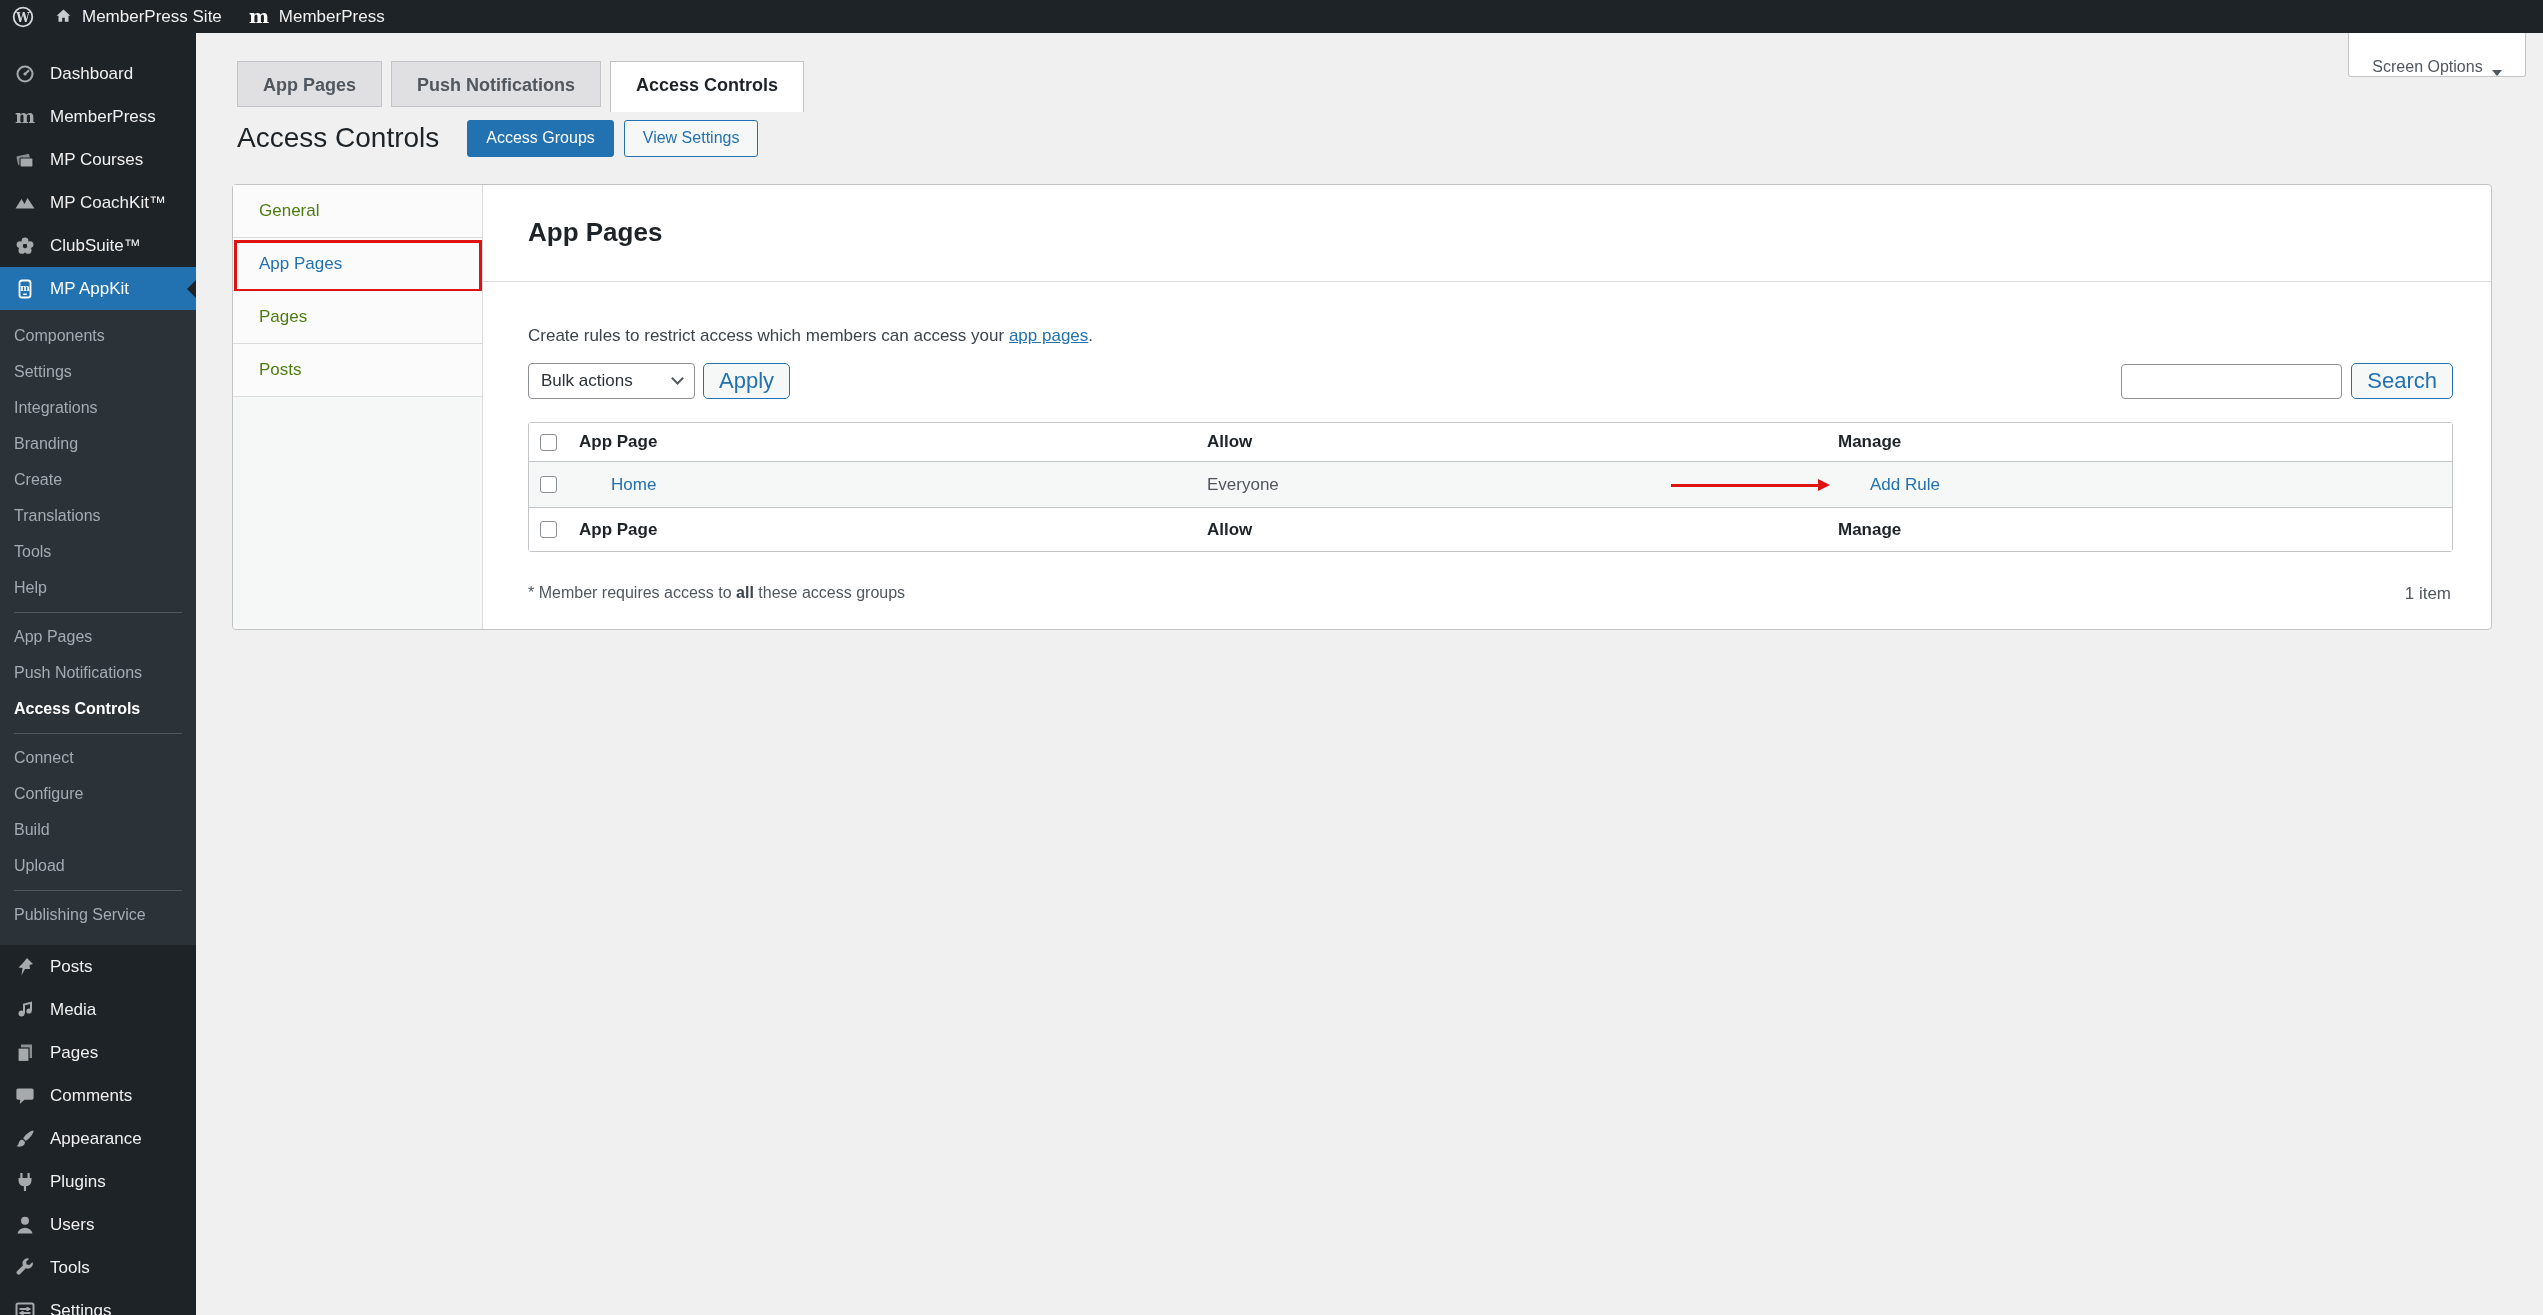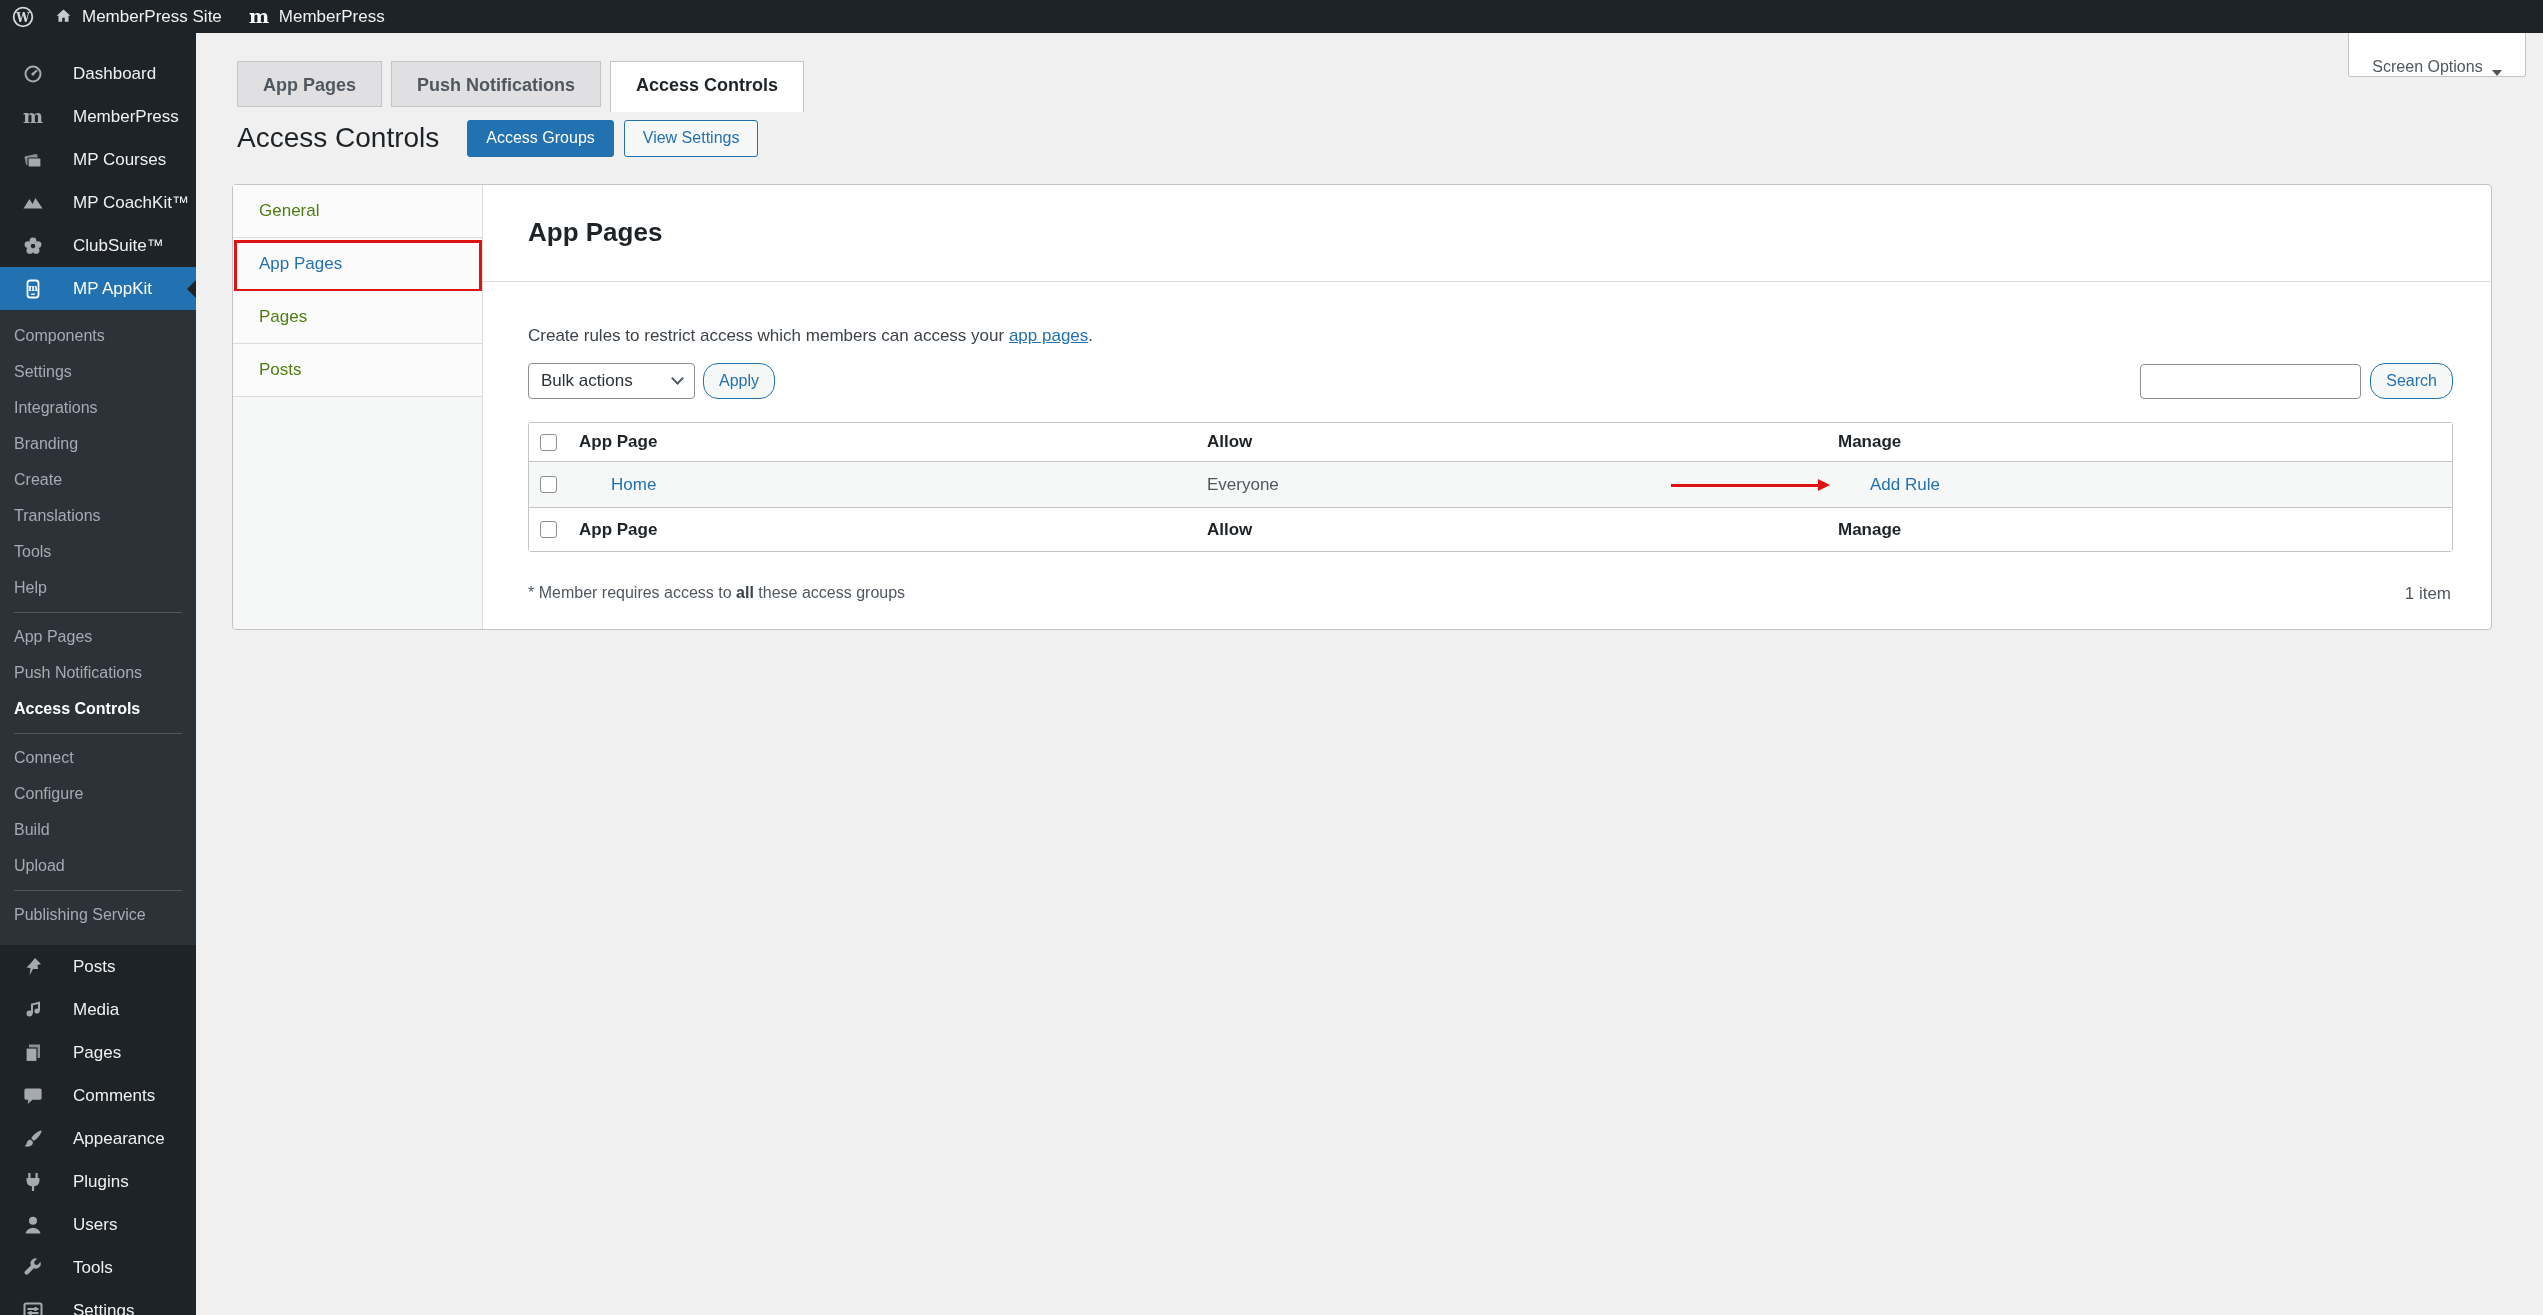--- a/index.html
+++ b/index.html
@@ -28,22 +28,22 @@
   }
   #adminbar .bar-item{ display:flex; align-items:center; gap:9px; }
   #adminbar svg{ display:block; }
 
   
   #sidebar{
     position:absolute; left:0; top:33px; width:196px; height:1282px;
     background:var(--dark); padding-top:19px;
   }
   .menu-item{
-    height:43px; display:flex; align-items:center; gap:25px;
-    padding-left:18px; color:#f0f0f1; font-size:17px; cursor:pointer;
+    height:43px; display:flex; align-items:center; gap:10px;
+    padding-left:10px; color:#f0f0f1; font-size:17px; cursor:pointer;
     position:relative;
   }
   .menu-item .mi-icon{ width:30px; display:flex; justify-content:center; flex:none; }
   .menu-item.current{ background:var(--blue); color:#fff; }
   .menu-item.current .menu-arrow{
     position:absolute; right:0; top:50%; margin-top:-9px;
     width:0; height:0;
     border:9px solid transparent; border-right-color:var(--dark); border-left:none;
   }
   .submenu{ background:var(--submenu); padding:8px 0 12px 0; }
@@ -109,21 +109,21 @@
 
   #controls-row{ position:absolute; left:45px; right:38px; top:178px; height:36px; display:flex; align-items:center; }
   #bulk-select{
     width:167px; height:36px; border:1px solid #8c8f94; border-radius:4px; background:#fff;
     display:flex; align-items:center; justify-content:space-between;
     padding:0 12px; font-size:17px; color:#2c3338; cursor:pointer;gap:15px;
   }
   .chev{ width:9px; height:9px; border-right:2px solid #50575e; border-bottom:2px solid #50575e; transform:rotate(45deg); margin-top:-5px; }
   .small-btn{
     height:36px; padding:0 15px; background:#f6f7f7; border:1px solid var(--blue);
-    border-radius:15px; color:var(--blue); font-size:16px; display:flex; align-items:center; cursor:pointer;
+    border-radius:5px; color:var(--blue); font-size:22px; display:flex; align-items:center; cursor:pointer;
   }
   #apply-btn{ margin-left:8px; }
   #search-wrap{ margin-left:auto; display:flex; align-items:center; }
   #search-input{
     width:221px; height:35px; border:1px solid #8c8f94; border-radius:4px; background:#fff;
     font-size:17px; padding:0 10px; font-family:"Liberation Sans",sans-serif;
   }
   #search-btn{ margin-left:9px; }
 
   #rules-table{ position:absolute; left:45px; right:38px; top:237px; border:1px solid var(--border); border-radius:3px; background:#fff; }

